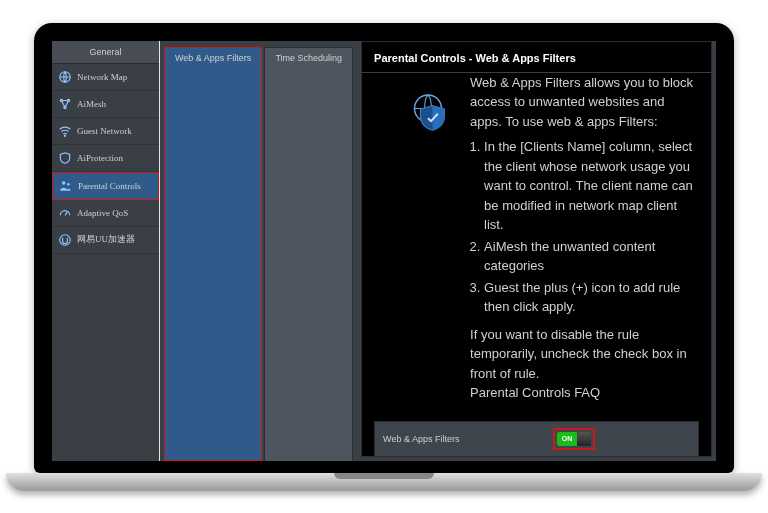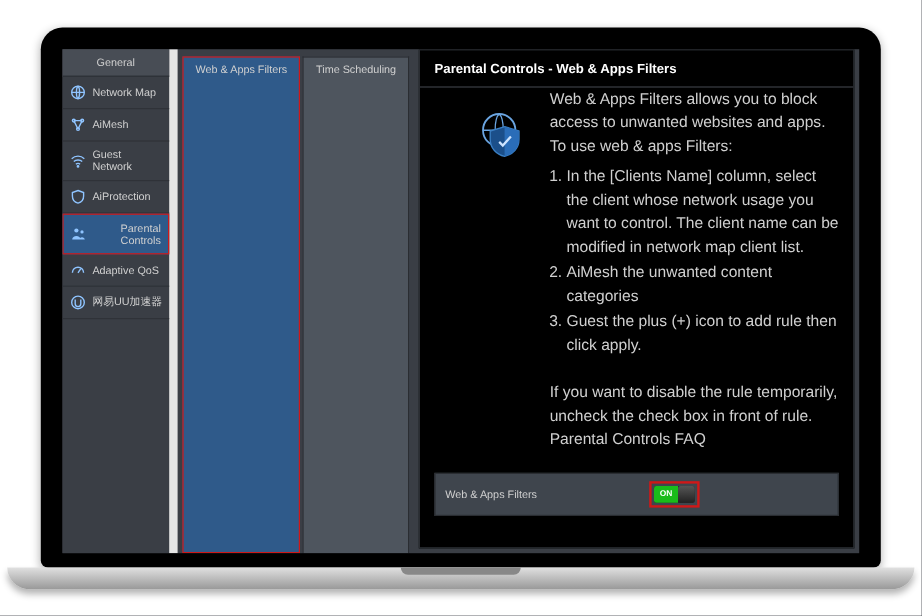--- a/index.html
+++ b/index.html
@@ -44,43 +44,44 @@
       left: 50%;
       transform: translateX(-50%);
       width: 100px;
       height: 6px;
       background: #888;
       border-radius: 0 0 8px 8px;
     }
 
     
     .sidebar {
-      width: 96px;
+      width: 108px;
       background: #3a3e45;
-      border-right: 7px solid #e5e5e5;
+      border-right: 1px solid #e5e5e5;
       display: flex;
       flex-direction: column;
       font-size: 9px;
     }
     .sidebar-header {
       text-align: center;
       color: #d0d0d0;
       padding: 6px 0;
       border-bottom: 1px solid #2a2d32;
       background: #484d55;
       font-size: 9px;
     }
     .sidebar-item {
       display: flex;
       align-items: center;
       gap: 5px;
       padding: 6px 6px;
       color: #d0d0d0;
       cursor: pointer;
       border-bottom: 1px solid #2f3238;
+      font-family: Liberation Serif, serif;
     }
     .sidebar-item.active {
       background: #2f5a8a;
       border-top: 1.5px solid #d01818;
       border-bottom: 1.5px solid #d01818;
       border-left: 1.5px solid #d01818;
       border-right: 1.5px solid #d01818;
       text-align: right;
     }
     .sidebar-icon {
@@ -146,21 +147,21 @@
       height: 48px;
       flex-shrink: 0;
       margin-top: 16px;
     }
     .info-text .intro {
       margin-bottom: 6px;
       max-width: 380px;
     }
     .info-text ol {
       margin-left: 14px;
-      margin-bottom: 20px;
+      margin-bottom: 8px;
     }
     .info-text ol li {
       margin-bottom: 2px;
     }
     .faq-link {
       cursor: pointer;
       color: #d0d0d0;
     }
     .toggle-row {
       margin: 6px 12px;

